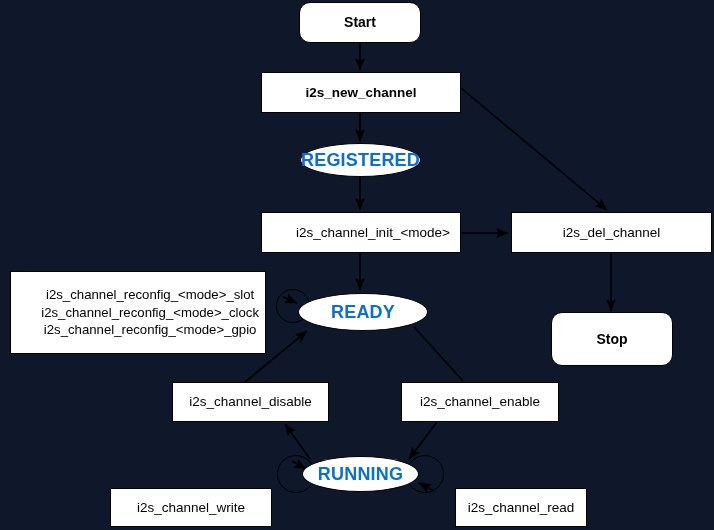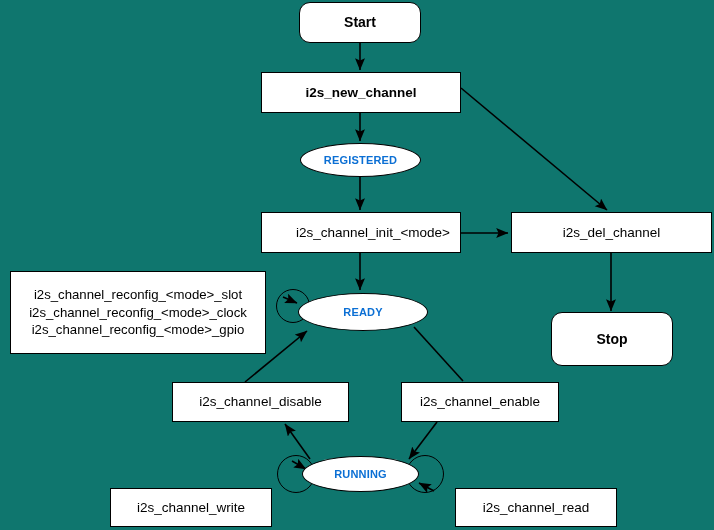--- a/index.html
+++ b/index.html
@@ -4,21 +4,21 @@
 <style>
   html, body {
     margin: 0;
     padding: 0;
     background: #ffffff;
   }
   #diagram-root {
     position: relative;
     width: 714px;
     height: 530px;
-    background: #0f766e;
+    background: #0f172a;
     font-family: "Liberation Sans", sans-serif;
     overflow: hidden;
   }
   svg.edges {
     position: absolute;
     left: 0;
     top: 0;
     width: 714px;
     height: 530px;
     pointer-events: none;
@@ -41,34 +41,35 @@
     border-radius: 11px;
     font-weight: bold;
     font-size: 14px;
   }
   .node.process {
     border-radius: 0;
   }
   .node.multiline {
     font-size: 13.2px;
     white-space: pre-line;
-    padding: 3px 18px;
+    padding: 3px 6px;
+    justify-content: flex-end;
   }
   .state-ellipse {
     position: absolute;
     box-sizing: border-box;
     display: flex;
     align-items: center;
     justify-content: center;
     background: #ffffff;
     border: 1.6px solid #000000;
     border-radius: 50%;
     color: #0b6fd4;
     font-weight: bold;
-    font-size: 11px;
+    font-size: 18px;
     letter-spacing: 0.2px;
     z-index: 3;
   }
   .loop-circle {
     position: absolute;
     box-sizing: border-box;
     border: 1.6px solid #000000;
     border-radius: 50%;
     background: transparent;
     z-index: 1;
@@ -146,33 +147,33 @@
   <div class="node process multiline" style="left:10px; top:271px; width:256px; height:83px;">
     <span>i2s_channel_reconfig_&lt;mode&gt;_slot
 i2s_channel_reconfig_&lt;mode&gt;_clock
 i2s_channel_reconfig_&lt;mode&gt;_gpio</span>
   </div>
 
   <div class="state-ellipse" style="left:298px; top:293px; width:130px; height:38px;">
     <span>READY</span>
   </div>
 
-  <div class="node process" style="left:172px; top:382px; width:177px; height:40px;">
+  <div class="node process" style="left:172px; top:382px; width:157px; height:40px;">
     <span>i2s_channel_disable</span>
   </div>
 
   <div class="node process" style="left:401px; top:382px; width:158px; height:40px;">
     <span>i2s_channel_enable</span>
   </div>
 
   <div class="state-ellipse" style="left:302px; top:456px; width:117px; height:36px;">
     <span>RUNNING</span>
   </div>
 
   <div class="node process" style="left:110px; top:488px; width:162px; height:39px;">
     <span>i2s_channel_write</span>
   </div>
 
-  <div class="node process" style="left:455px; top:488px; width:162px; height:39px;">
+  <div class="node process" style="left:455px; top:488px; width:132px; height:39px;">
     <span>i2s_channel_read</span>
   </div>
 
 </div>
 
 </body></html>

